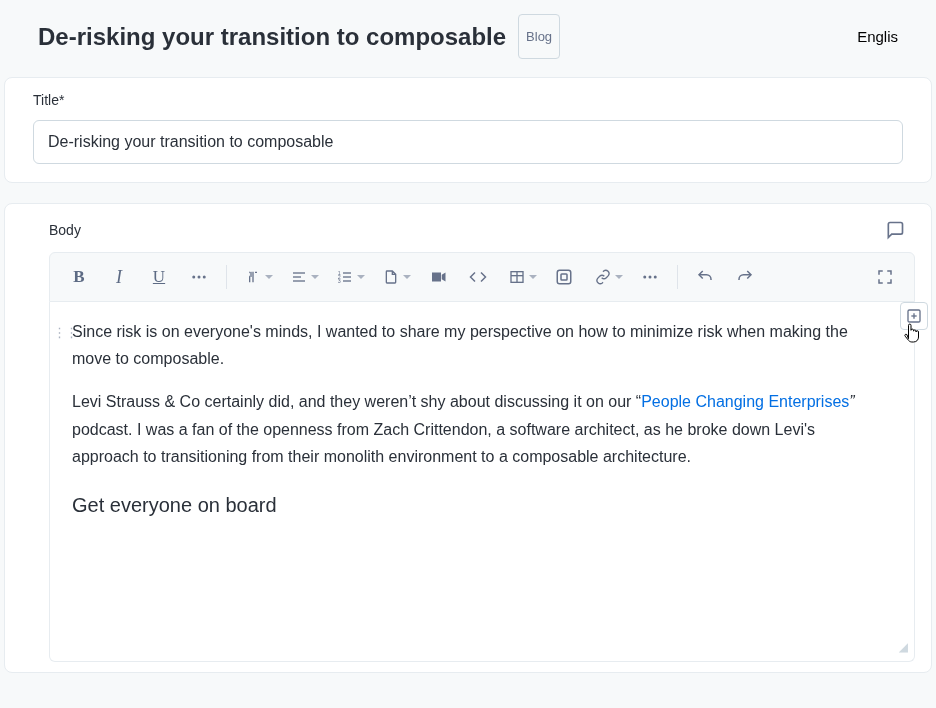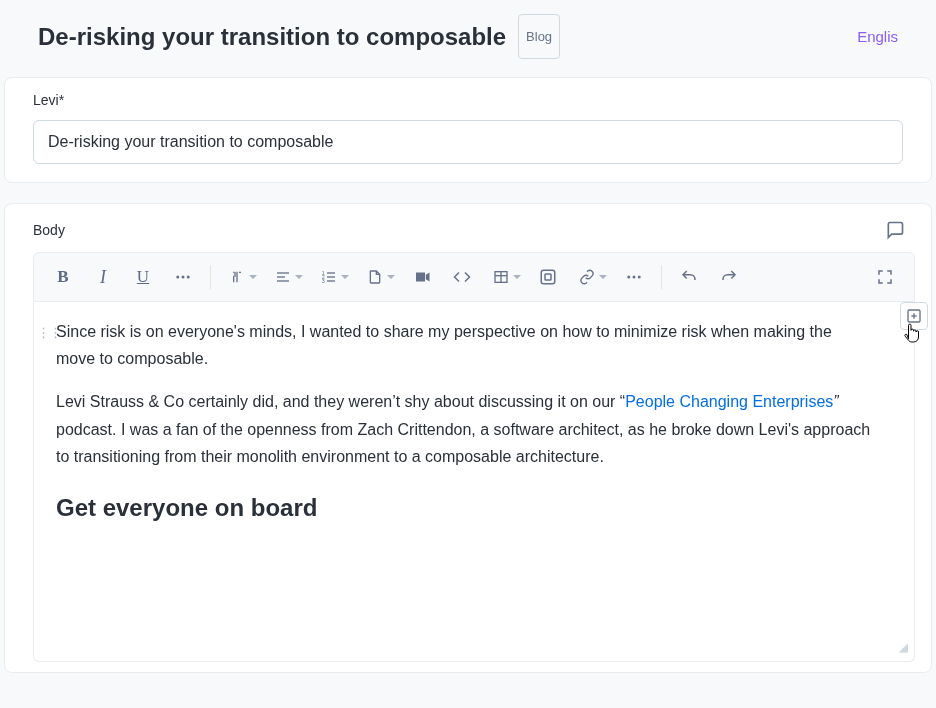--- a/index.html
+++ b/index.html
@@ -25,21 +25,21 @@
     }
     .tag {
       font-size: 13px;
       color: #67728a;
       border: 1px solid #cfd9e0;
       border-radius: 4px;
       padding: 14px 7px;
     }
     .lang {
       font-size: 15px;
-      color: #8b5cf6;
+      color: #000000;
       font-weight: 500;
     }
 
     .panel {
       background: #fff;
       border: 1px solid #e7ecf0;
       border-radius: 8px;
       margin: 0 4px 20px;
     }
     .panel-title {
@@ -54,21 +54,21 @@
     .title-input {
       width: 100%;
       font-size: 16px;
       padding: 12px 14px;
       border: 1px solid #cfd9e0;
       border-radius: 6px;
       color: #2a3039;
       margin-bottom: 18px;
     }
 
-    .panel-body { padding: 16px 12px 10px 28px; }
+    .panel-body { padding: 16px 12px 10px 44px; }
     .body-top {
       display: flex;
       align-items: center;
       justify-content: space-between;
       padding-right: 14px;
       margin-bottom: 12px;
     }
 
     .toolbar {
       display: flex;
@@ -118,21 +118,21 @@
       padding: 16px 40px 14px 22px;
       font-size: 16px;
       line-height: 1.7;
       color: #2a3039;
       min-height: 360px;
       position: relative;
       margin-right: 4px;
     }
     .editor p { margin-bottom: 16px; }
     .editor a { color: #036fe3; text-decoration: none; }
-    .editor h2 { font-size: 24px; font-weight: 700; margin-top: 18px; }
+    .editor h2 { font-size: 20px; font-weight: 400; margin-top: 18px; }
 
     .drag-handle {
       position: absolute;
       left: 3px;
       top: 20px;
       color: #aab2c0;
       cursor: grab;
       font-size: 13px;
       letter-spacing: -1px;
     }
@@ -174,21 +174,21 @@
 
 <div class="header">
   <div class="header-left">
     <h1 class="page-heading">De-risking your transition to composable</h1>
     <span class="tag">Blog</span>
   </div>
   <div class="lang">Englis</div>
 </div>
 
 <div class="panel panel-title">
-  <span class="field-label">Levi*</span>
+  <span class="field-label">Title*</span>
   <input class="title-input" type="text" value="De-risking your transition to composable" style="">
 </div>
 
 <div class="panel panel-body">
   <div class="body-top">
     <span class="field-label" style="margin-bottom:0">Body</span>
     <span class="comment-top-icon">
       <svg width="20" height="20" viewBox="0 0 24 24" fill="none" stroke="currentColor" stroke-width="2">
           <path d="M21 15a2 2 0 0 1-2 2H8l-4 4V5a2 2 0 0 1 2-2h13a2 2 0 0 1 2 2z"></path>
         </svg>

